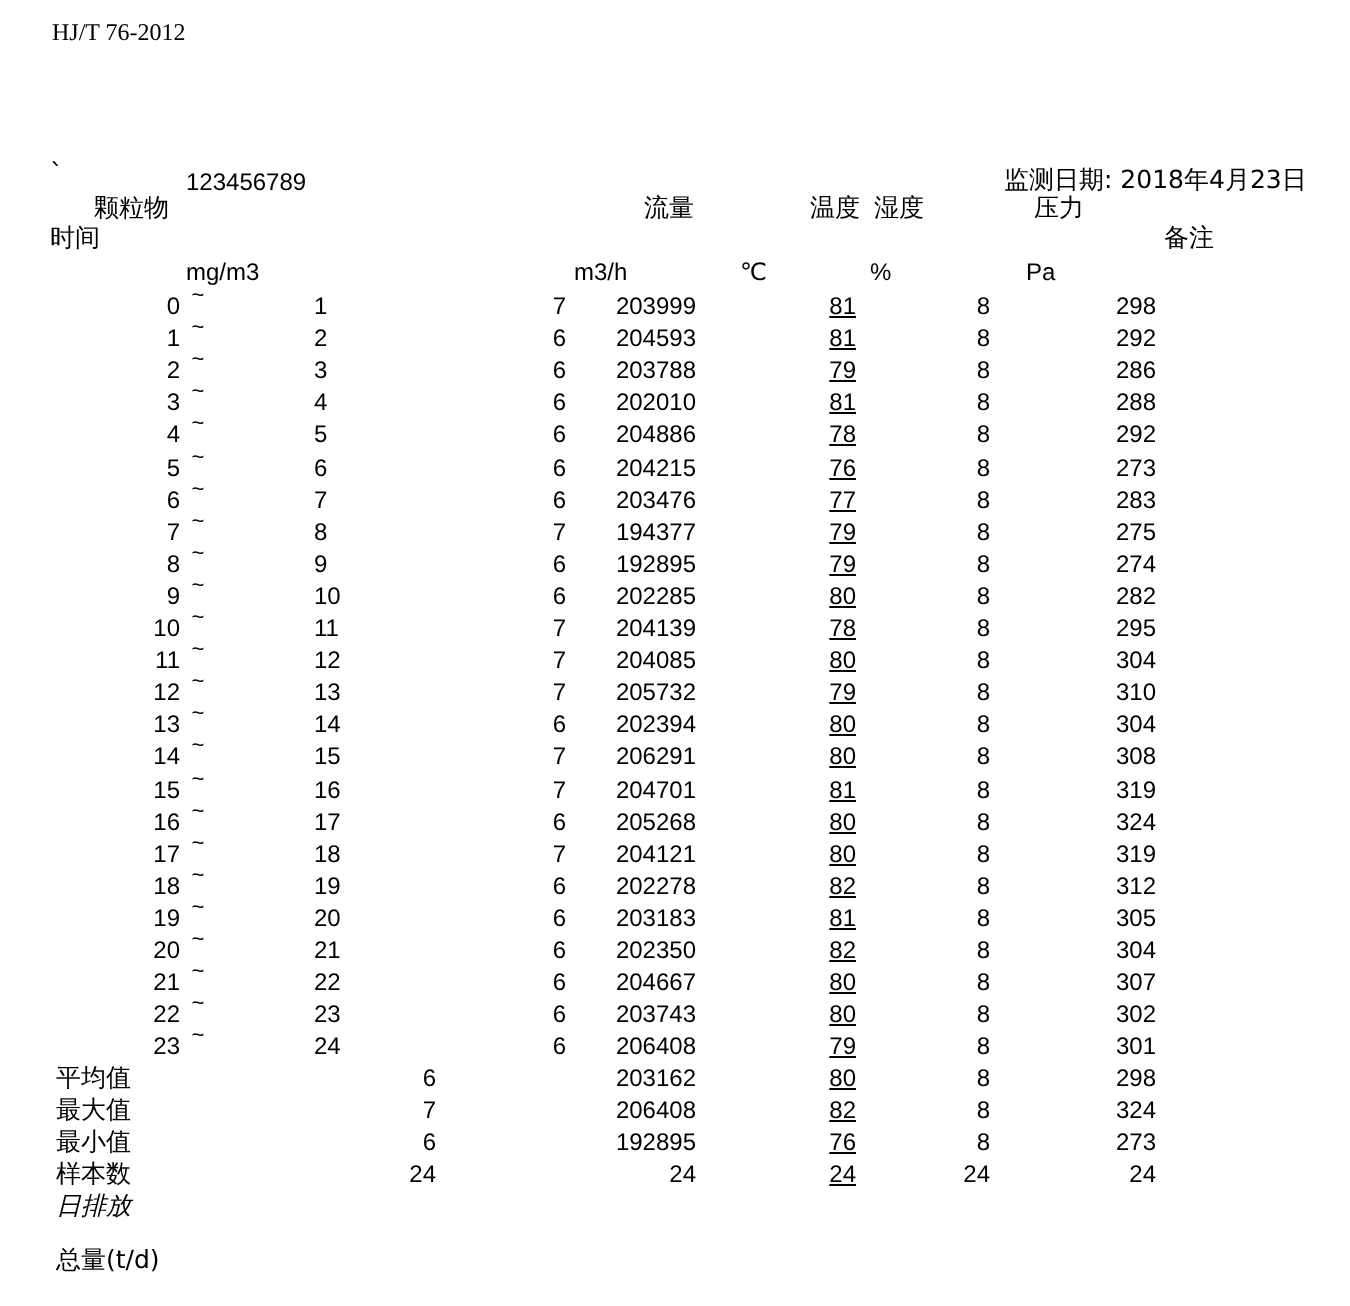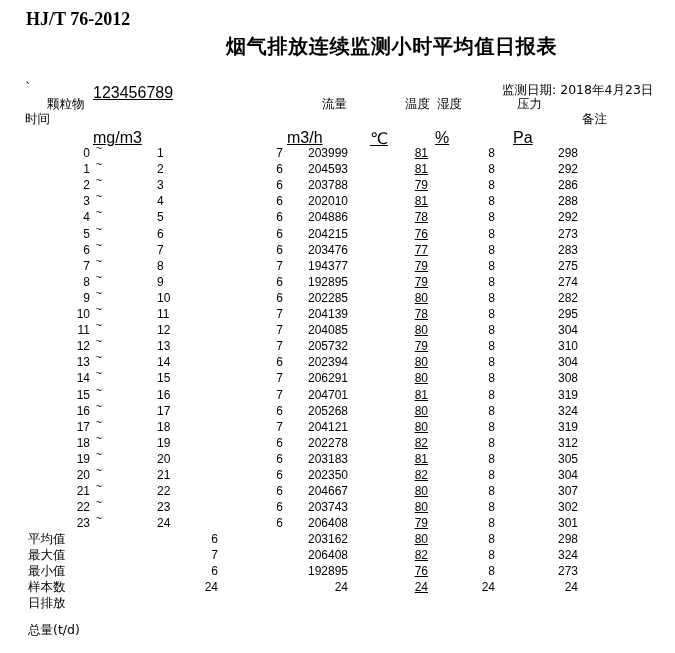--- a/index.html
+++ b/index.html
@@ -7,23 +7,23 @@
     position: relative;
     width: 675px;
     height: 653px;
     background: #ffffff;
     color: #000000;
     font-family: "DejaVu Sans", sans-serif;
     overflow: hidden;
   }
   .abs { position: absolute; white-space: nowrap; }
   .cjk { font-size: 12.5px; font-family: "DejaVu Sans", sans-serif; }
-  .num { font-size: 16px; font-family: "Liberation Sans", "DejaVu Sans", sans-serif; text-decoration: underline; }
-
-  #std-code   { left: 26px;  top: 9px;  font-size: 18px; font-weight: bold; font-family: "Liberation Serif", "DejaVu Serif", serif; }
+  .num { font-size: 12px; font-family: "Liberation Sans", "DejaVu Sans", sans-serif; }
+
+  #std-code   { left: 26px;  top: 9px;  font-size: 12px; font-weight: normal; font-family: "Liberation Serif", "DejaVu Serif", serif; }
   #title      { left: 226px; top: 33px; font-size: 20px; font-weight: bold; letter-spacing: 0.7px; }
   #plant-name { left: 28px;  top: 53px; }
   #corner-mark{ left: 25px;  top: 80px; font-size: 13px; }
   #serial     { left: 93px;  top: 84px; }
   #mon-date   { left: 502px; top: 82px; }
 
   #h-pm     { left: 47px;  top: 96px; }
   #h-flow   { left: 322px; top: 96px; }
   #h-temp   { left: 405px; top: 96px; }
   #h-hum    { left: 437px; top: 96px; }
@@ -51,31 +51,30 @@
   .tilde  { left: 93px;  width: 12px;  top: -5px; text-align: center; font-size: 11px; }
   .hend   { left: 157px; }
   .pm     { left: 183px; width: 100px; text-align: right; }
   .flow   { left: 248px; width: 100px; text-align: right; }
   .temp   { left: 328px; width: 100px; text-align: right; text-decoration: underline; }
   .hum    { left: 395px; width: 100px; text-align: right; }
   .press  { left: 478px; width: 100px; text-align: right; }
   .slabel { left: 28px;  font-size: 12.5px; font-family: "DejaVu Sans", sans-serif; }
   .spm    { left: 118px; width: 100px; text-align: right; }
 
-  #f-line1 { left: 28px; top: 595px; }
+  #f-line1 { left: 28px; top: 595px; font-style: italic; }
   #f-line2 { left: 28px; top: 611px; margin-top: 11px; }
   #f-line3 { left: 27px; top: 627px; }
 </style>
 </head>
 <body>
 
 <div class="page">
 
   <div class="abs" id="std-code">HJ/T 76-2012</div>
-  <div class="abs" id="title">烟气排放连续监测小时平均值日报表</div>
   <div class="abs" id="corner-mark">`</div>
   <div class="abs num" id="serial">123456789</div>
   <div class="abs cjk" id="mon-date">监测日期: 2018年4月23日</div>
 
   <div class="abs cjk" id="h-pm">颗粒物</div>
   <div class="abs cjk" id="h-flow">流量</div>
   <div class="abs cjk" id="h-temp">温度</div>
   <div class="abs cjk" id="h-hum">湿度</div>
   <div class="abs cjk" id="h-press">压力</div>
   <div class="abs cjk" id="h-time">时间</div>

